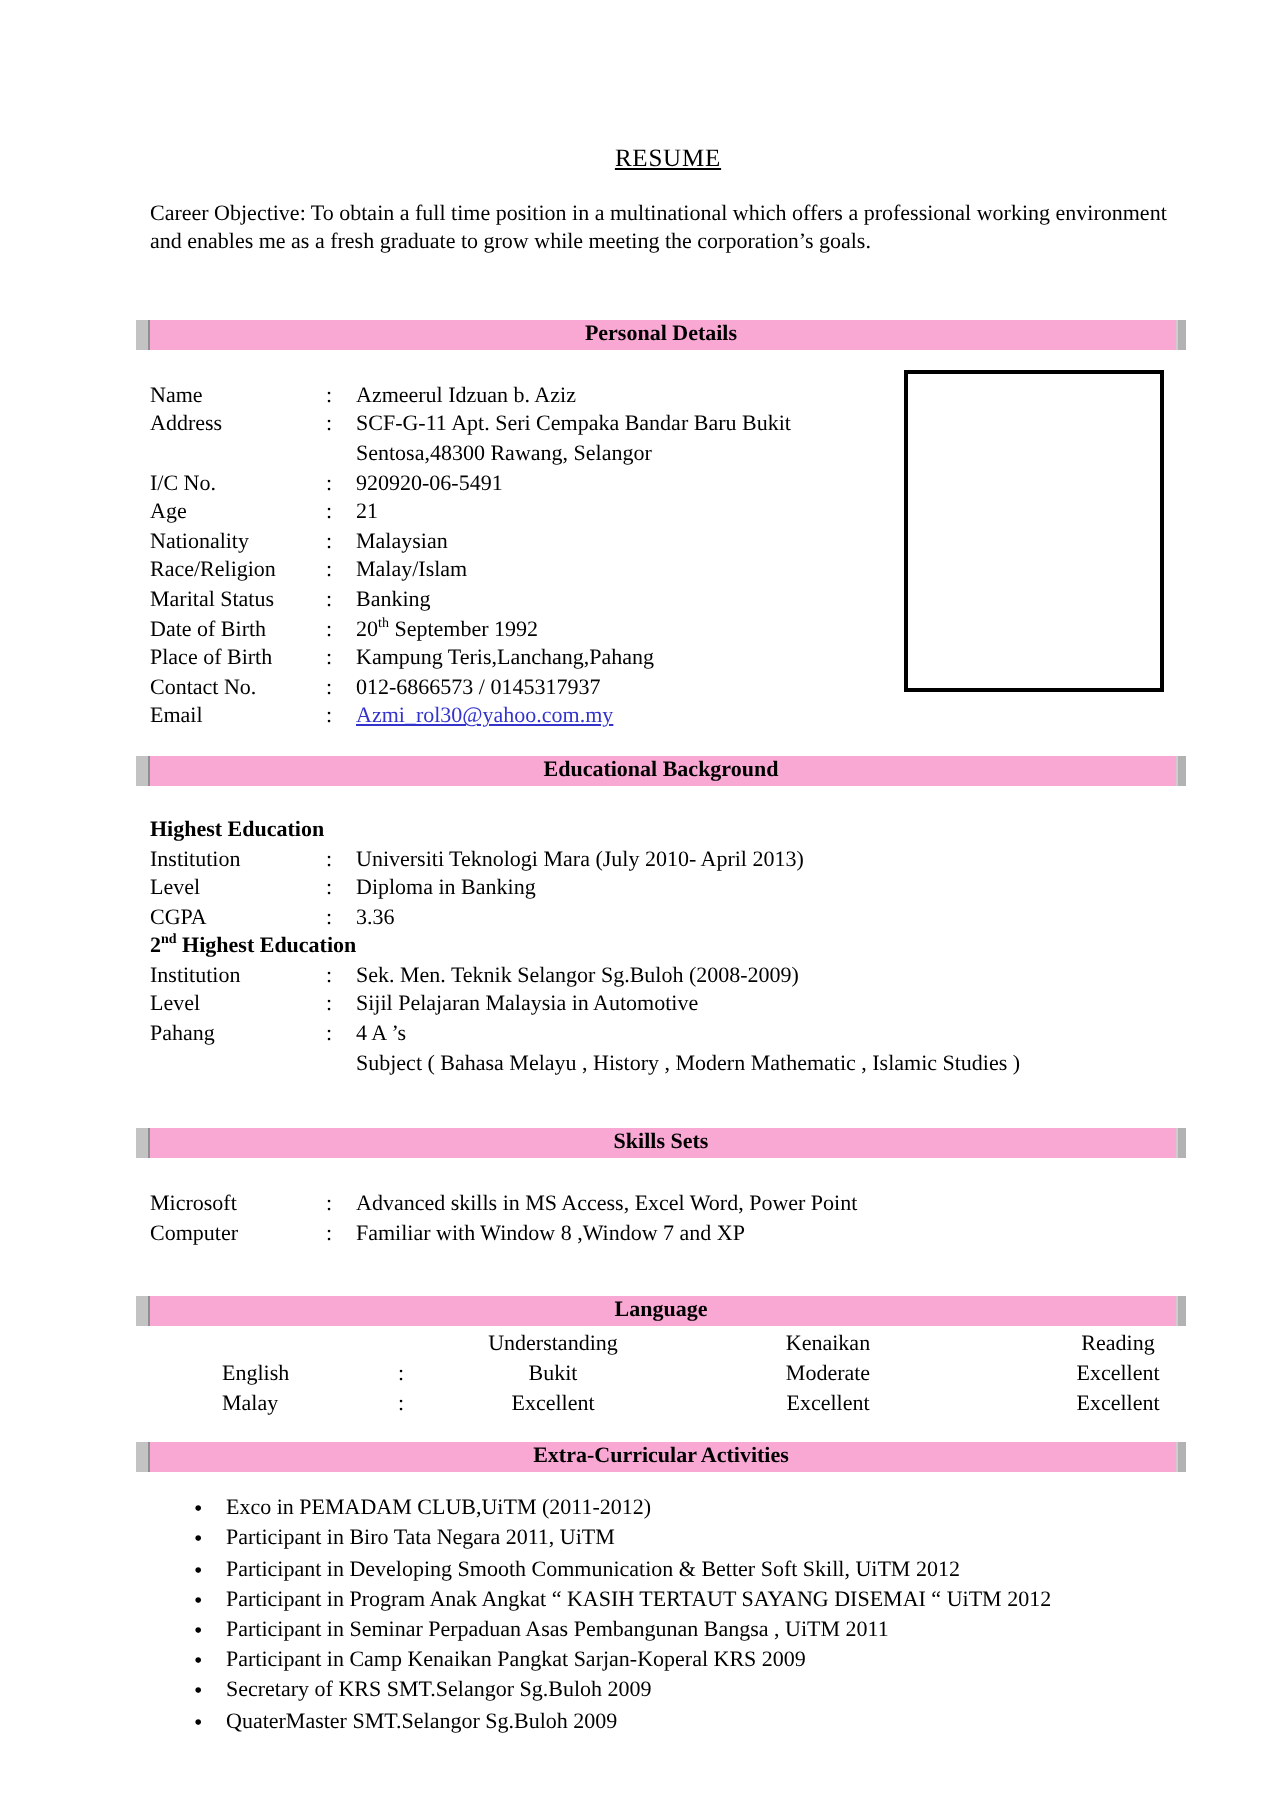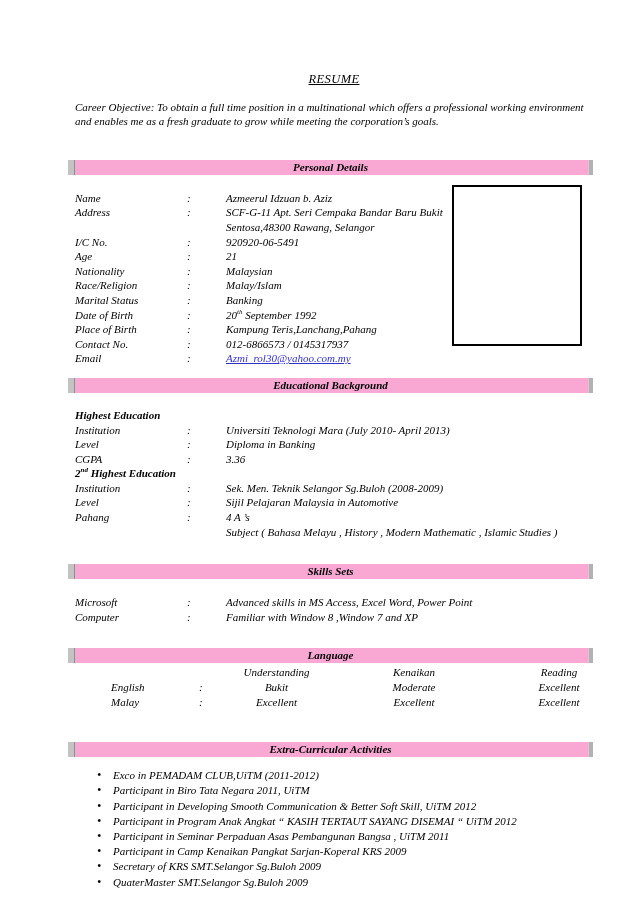--- a/index.html
+++ b/index.html
@@ -7,21 +7,20 @@
   .page {
     position: relative;
     width: 638px;
     height: 903px;
     background: #ffffff;
     font-family: "Liberation Serif", "DejaVu Serif", serif;
     font-size: 11px;
     line-height: 14.6px;
     color: #000000;
     overflow: hidden;
-    font-style: italic;
   }
   .content { padding: 72px 45px 0 75px; }
 
   .title {
     text-align: center;
     font-size: 12.5px;
     letter-spacing: 0.4px;
     text-decoration: underline;
     margin: 0 0 13px 0;
   }
@@ -53,28 +52,28 @@
     right: 0; top: 0; bottom: 0;
     width: 4px;
     background: #b2b2b2;
     border-left: 1px solid #cdcdcd;
   }
 
   .bar-personal   { margin-top: 31px; }
   .bar-education  { margin-top: 12px; }
   .bar-skills     { margin-top: 25px; }
   .bar-language   { margin-top: 24px; }
-  .bar-activities { margin-top: 33px; }
+  .bar-activities { margin-top: 12px; }
 
   .rows-personal { margin-top: 16px; }
   .edu           { margin-top: 15px; }
   .rows-skills   { margin-top: 16px; }
   .lang          { margin-top: 2px; }
 
-  .row { display: grid; grid-template-columns: 88px 15px 1fr; gap: 24px; }
+  .row { display: grid; grid-template-columns: 88px 15px 1fr; }
   .row .lbl   { }
   .row .colon { }
   .row .val   { }
   .subhead { font-weight: bold; }
   sup { font-size: 7px; line-height: 0; }
 
   .link {
     color: #3333cc;
     text-decoration: underline;
     cursor: pointer;

